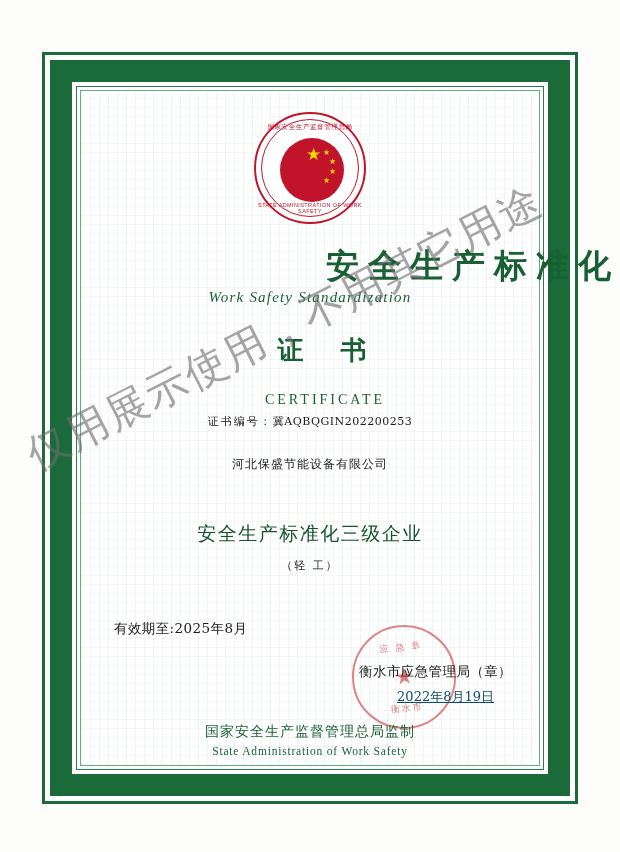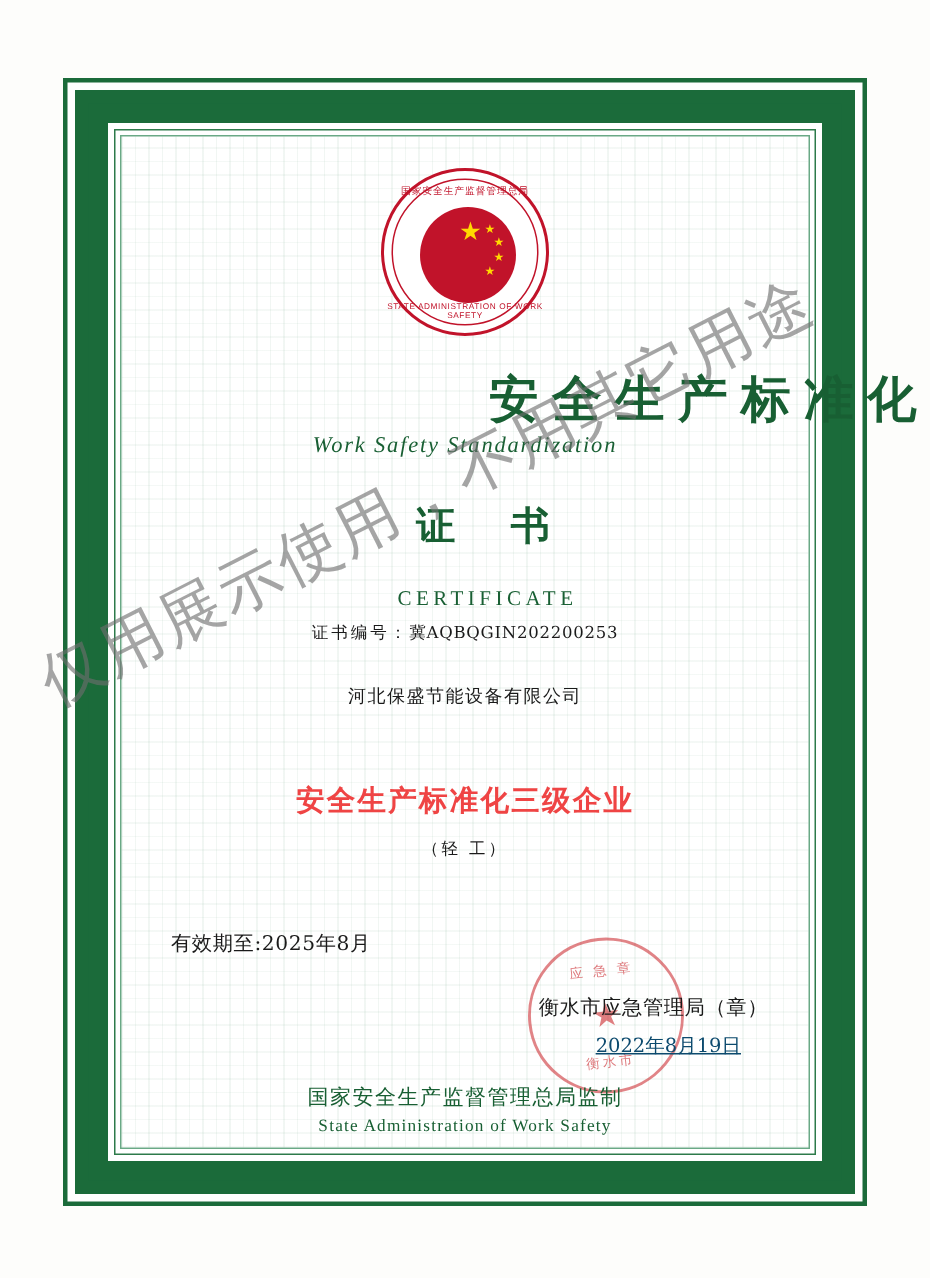--- a/index.html
+++ b/index.html
@@ -204,22 +204,22 @@
     color: #1a1a1a;
     font-family: "DejaVu Serif", serif;
     letter-spacing: 1px;
   }
   .field-level {
     position: absolute;
     left: 0; right: 0;
     top: 521px;
     text-align: center;
     font-size: 19px;
-    font-weight: bold;
-    color: #ef4444;
+    font-weight: normal;
+    color: #14532d;
     font-family: "DejaVu Serif", serif;
     letter-spacing: 1.5px;
   }
   .field-industry {
     position: absolute;
     left: 0; right: 0;
     top: 558px;
     text-align: center;
     font-size: 11px;
     color: #1a1a1a;

